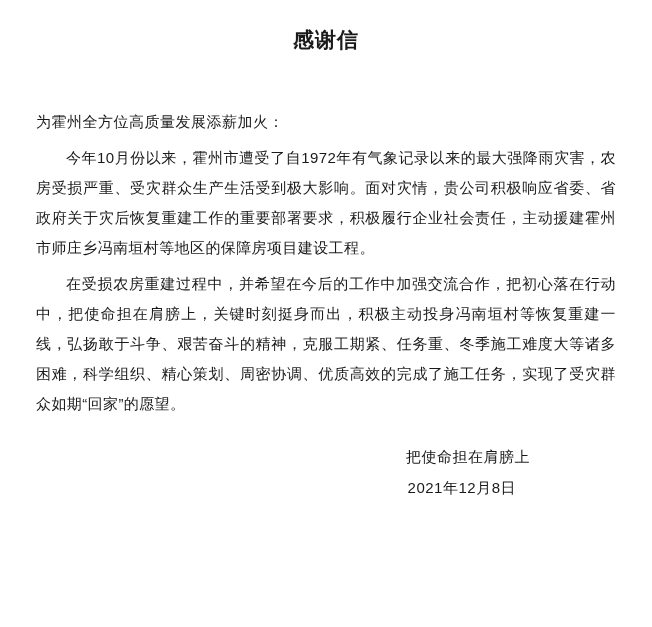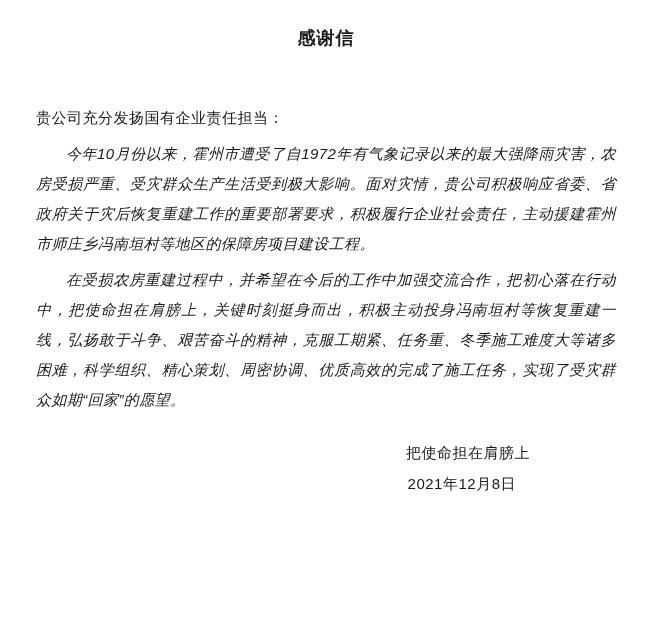--- a/index.html
+++ b/index.html
@@ -16,21 +16,21 @@
   }
   .page {
     width: 652px;
     height: 627px;
     box-sizing: border-box;
     padding: 0 36px;
     position: relative;
   }
   .doc-title {
     text-align: center;
-    font-size: 18px;
+    font-size: 21px;
     font-weight: bold;
     letter-spacing: 1px;
     margin-top: 26px;
     margin-bottom: 0;
     font-family: "Liberation Sans", "DejaVu Sans", sans-serif;
   }
   .recipient {
     margin-top: 54px;
     font-size: 15px;
     line-height: 1.9;
@@ -39,21 +39,20 @@
   }
   .body-para {
     font-size: 15px;
     line-height: 2.0;
     text-align: justify;
     text-justify: inter-ideograph;
     text-indent: 2em;
     margin: 6px 0 0 0;
     letter-spacing: 0.4px;
     font-family: "Liberation Sans", "DejaVu Sans", sans-serif;
-    font-style: italic;
   }
   .signature {
     margin-top: 22px;
     font-size: 15px;
     line-height: 2.1;
     text-align: right;
     padding-right: 72px;
     letter-spacing: 0.5px;
     font-family: "Liberation Sans", "DejaVu Sans", sans-serif;
   }
@@ -67,21 +66,21 @@
     padding-right: 28px;
   }
 </style>
 </head>
 <body>
 
 <div class="page">
 
   <div class="doc-title">感谢信</div>
 
-  <div class="recipient">贵公司充分发扬国有企业责任担当：</div>
+  <div class="recipient">为霍州全方位高质量发展添薪加火：</div>
 
   <p class="body-para">今年10月份以来，霍州市遭受了自1972年有气象记录以来的最大强降雨灾害，农房受损严重、受灾群众生产生活受到极大影响。面对灾情，贵公司积极响应省委、省政府关于灾后恢复重建工作的重要部署要求，积极履行企业社会责任，主动援建霍州市师庄乡冯南垣村等地区的保障房项目建设工程。</p>
   <p class="body-para">在受损农房重建过程中，并希望在今后的工作中加强交流合作，把初心落在行动中，把使命担在肩膀上，关键时刻挺身而出，积极主动投身冯南垣村等恢复重建一线，弘扬敢于斗争、艰苦奋斗的精神，克服工期紧、任务重、冬季施工难度大等诸多困难，科学组织、精心策划、周密协调、优质高效的完成了施工任务，实现了受灾群众如期“回家”的愿望。</p>
 
   <div class="signature">
     <div class="sig-org2">把使命担在肩膀上</div>
     <div class="sig-date">2021年12月8日</div>
   </div>
 
 </div>

